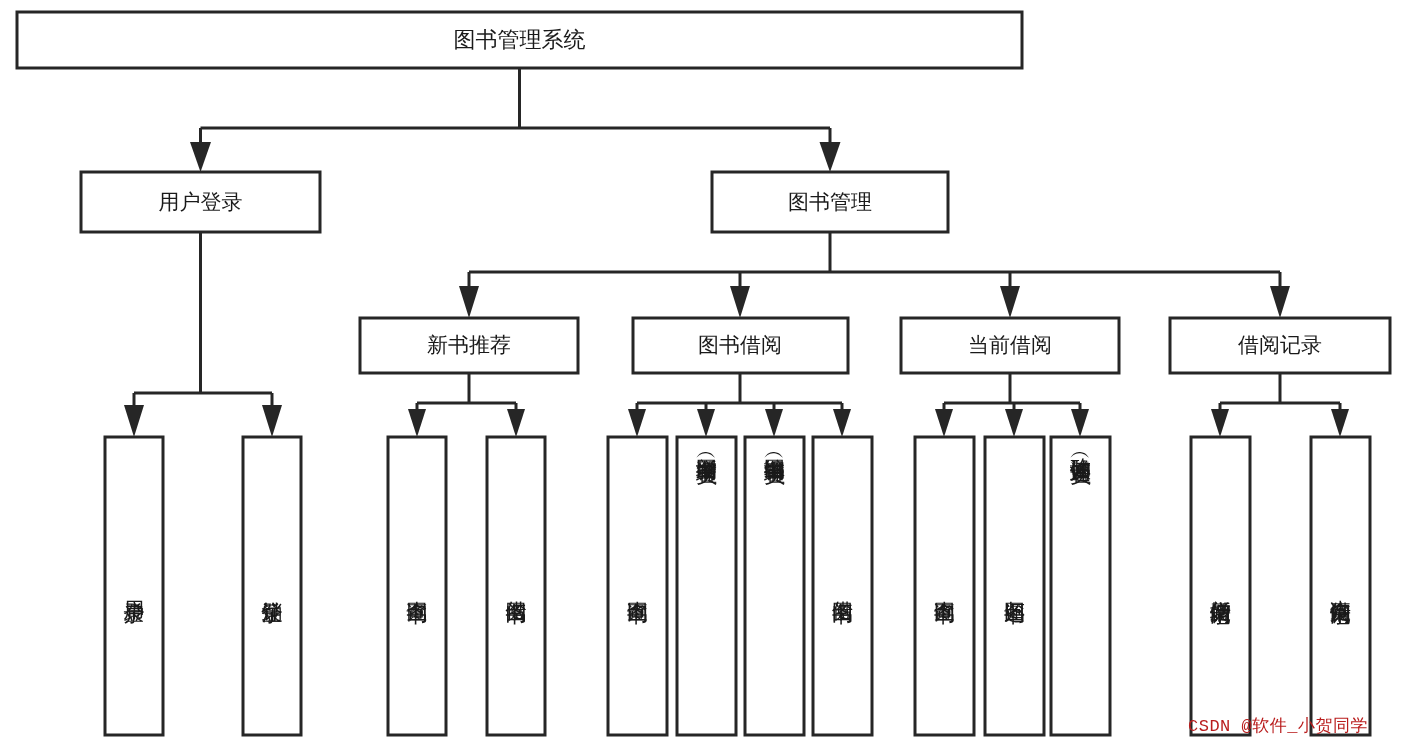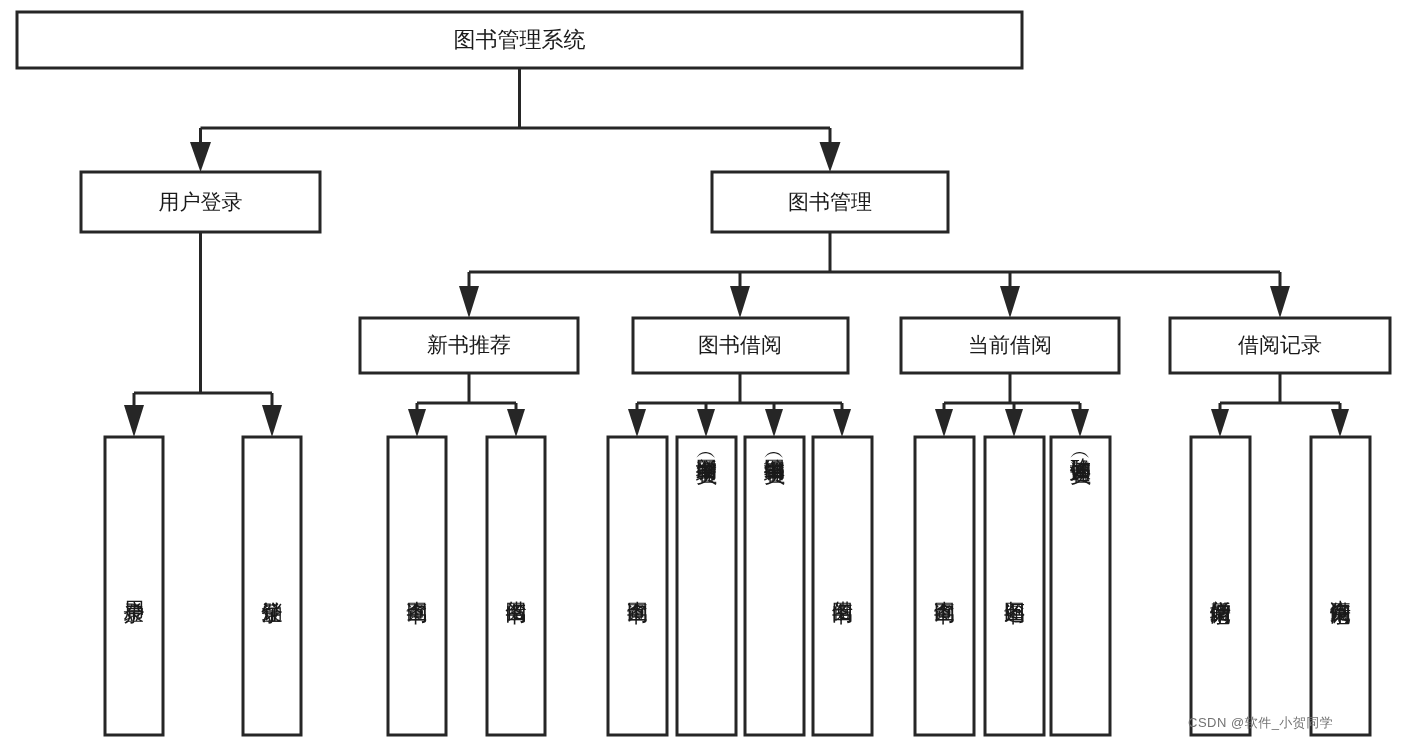--- a/index.html
+++ b/index.html
@@ -67,23 +67,23 @@
     text-orientation: upright;
     letter-spacing: 1px;
     white-space: nowrap;
     text-align: center;
     pointer-events: none;
   }
   .watermark {
     position: absolute;
     left: 1188px;
     top: 714px;
-    font-family: Liberation Sans, sans-serif;
-    font-size: 13px;
-    color: #737373;
+    font-family: Liberation Mono, monospace;
+    font-size: 17px;
+    color: #b91c1c;
     white-space: nowrap;
     letter-spacing: 0.5px;
   }
 </style>
 </head>
 <body>
 
 <div id="diagram-root">
 
   <svg id="flow-svg" viewBox="0 0 1405 747">

